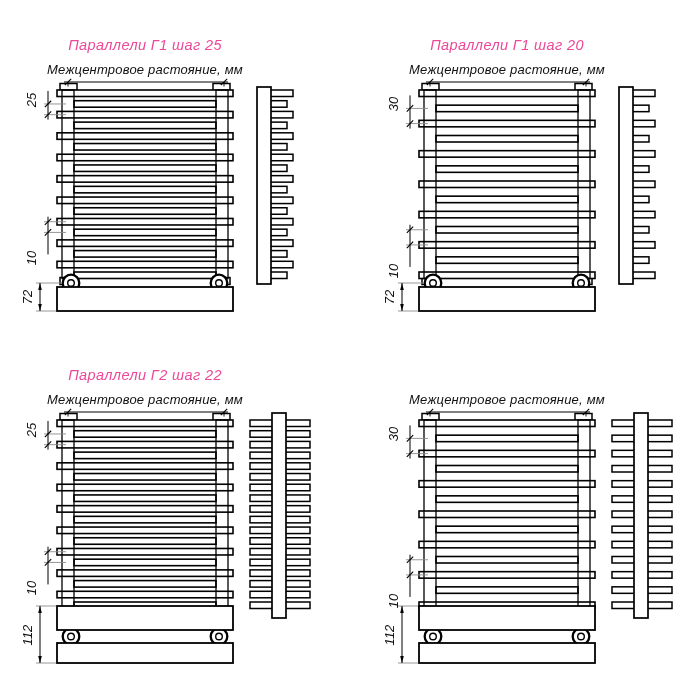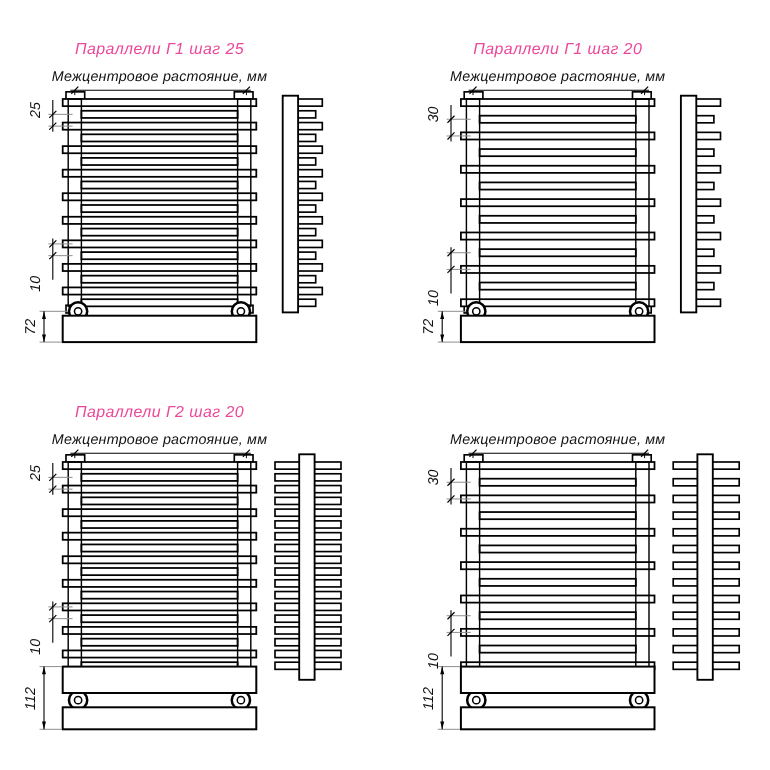--- a/index.html
+++ b/index.html
@@ -289,21 +289,21 @@
           <line x1="44.8" y1="107.15588235294118" x2="51.2" y2="100.75588235294117" stroke="#000000" stroke-width="1.1"></line>
           <line x1="44.8" y1="117.86176470588235" x2="51.2" y2="111.46176470588235" stroke="#000000" stroke-width="1.1"></line>
           <line x1="48" y1="216.72058823529412" x2="48" y2="254.42647058823528" stroke="#000000" stroke-width="1"></line>
           <line x1="44.8" y1="224.9205882352941" x2="51.2" y2="218.52058823529413" stroke="#000000" stroke-width="1.1"></line>
           <line x1="44.8" y1="235.62647058823526" x2="51.2" y2="229.2264705882353" stroke="#000000" stroke-width="1.1"></line>
           <line x1="40" y1="276" x2="40" y2="333" stroke="#000000" stroke-width="1"></line>
           <polygon points="40,276 38.2,283 41.8,283" fill="#000000"></polygon>
           <polygon points="40,333 38.2,326 41.8,326" fill="#000000"></polygon>
         </g>
       </svg>
-    <div class="title">Параллели Г2 шаг 20</div>
+    <div class="title">Параллели Г2 шаг 22</div>
     <div class="subtitle">Межцентровое растояние, мм</div>
     <div class="dim step" style="left: 16px; top: 91.9559px;">25</div>
     <div class="dim gap" style="left: 16px; top: 250.426px;">10</div>
     <div class="dim height" style="left: 12px; top: 297px;">112</div>
   </div>
 
   <div class="panel" style="left:362px;top:330px;">
     <svg class="drawing" width="345" height="350">
         <g>
           <rect x="60" y="83.5" width="17" height="7" fill="#fff" stroke="#000000" stroke-width="1.5"></rect>

